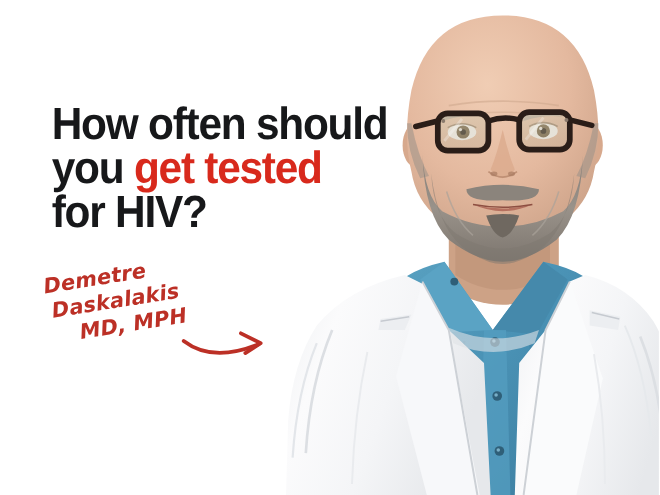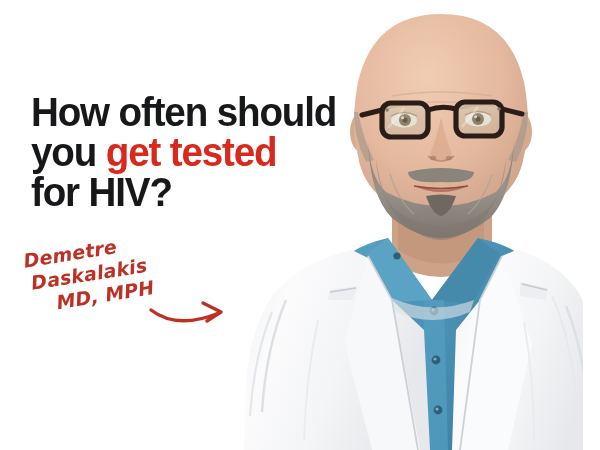--- a/index.html
+++ b/index.html
@@ -11,20 +11,21 @@
   body {
     font-family: "Liberation Sans", sans-serif;
   }
 
   #stage {
     position: relative;
     width: 583px;
     height: 450px;
     background: #ffffff;
     overflow: hidden;
+    margin-left: 16px;
   }
 
   
   #portrait {
     position: absolute;
     left: 0; top: 0;
     width: 600px; height: 450px;
     overflow: hidden;
   }
   #portrait svg { display: block; }

